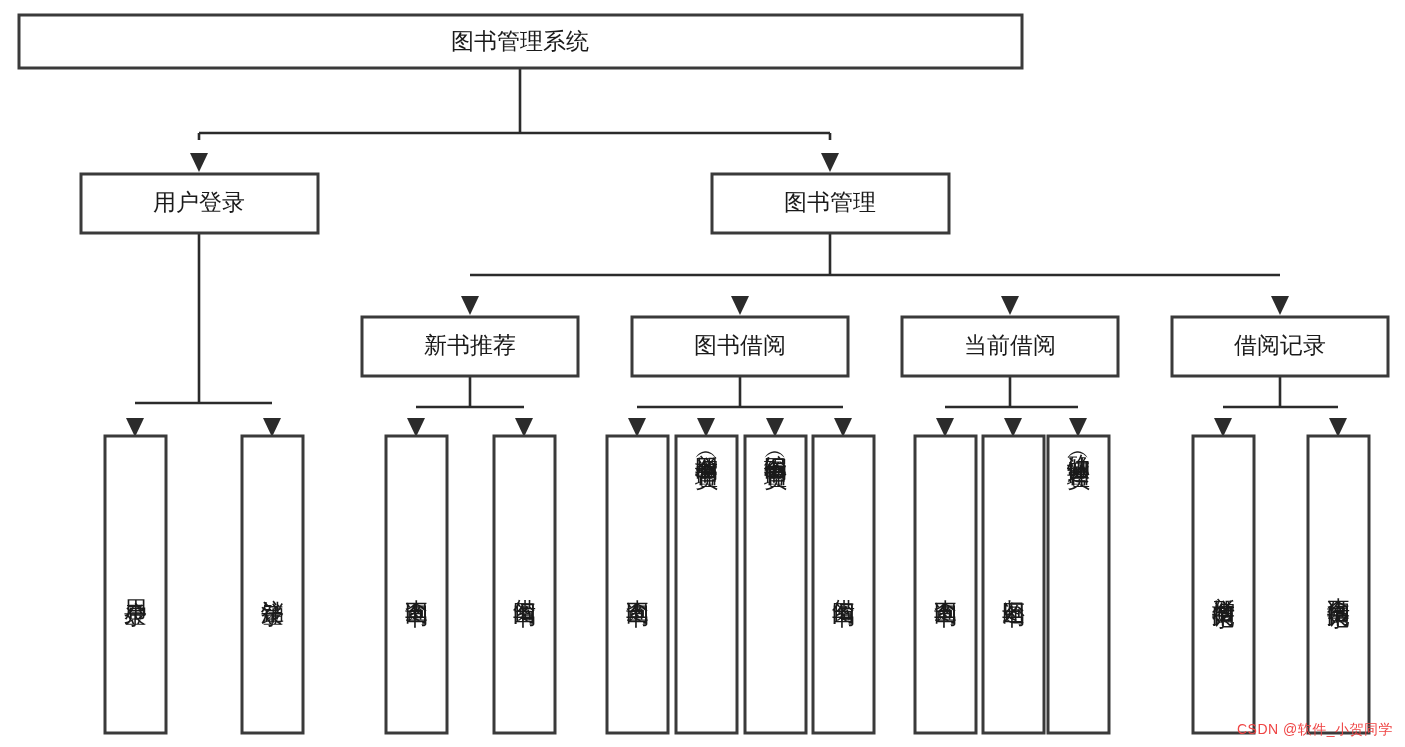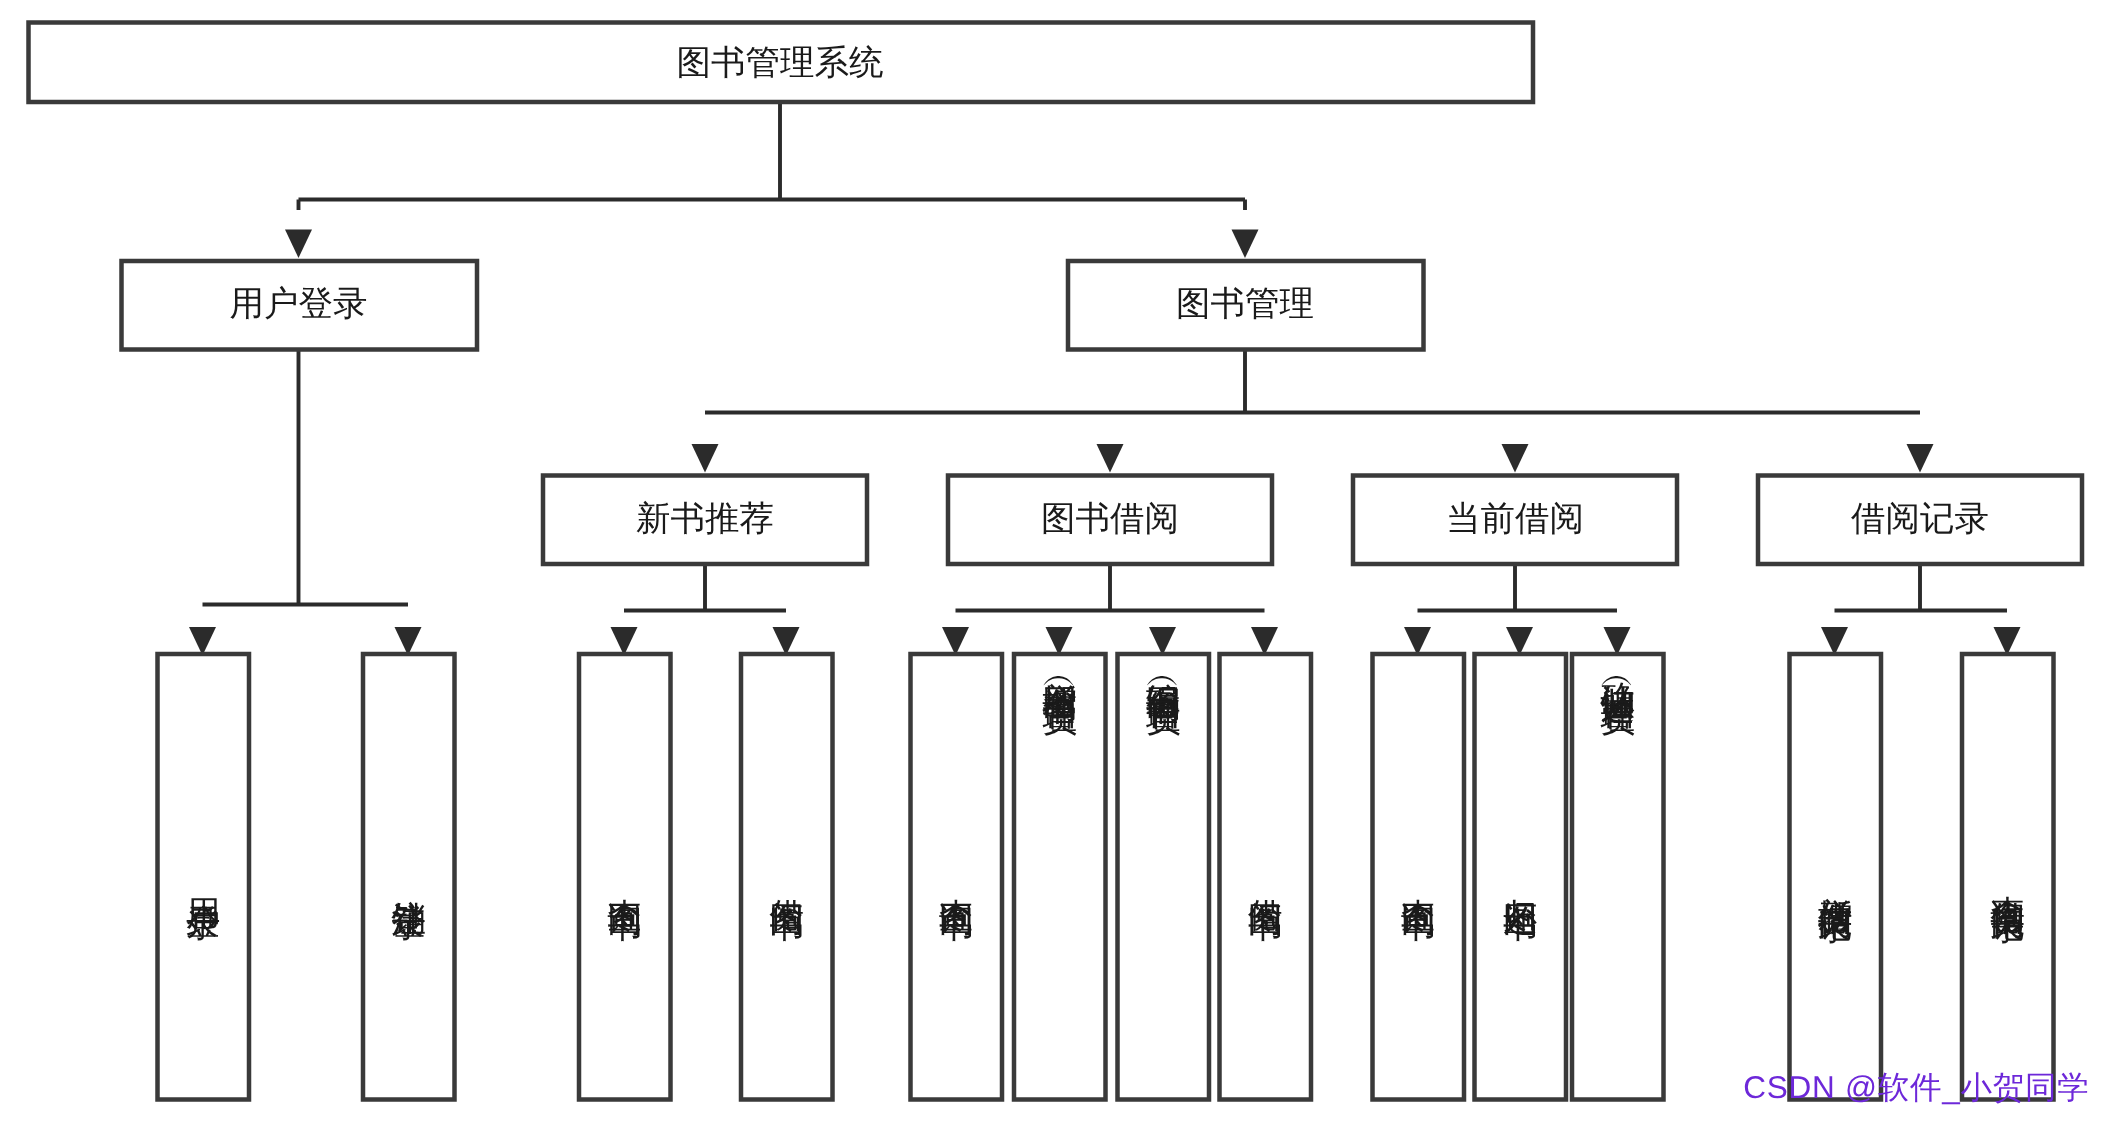--- a/index.html
+++ b/index.html
@@ -69,22 +69,22 @@
     color: #1a1a1a;
     letter-spacing: 2px;
     white-space: nowrap;
     text-align: center;
   }
   .watermark {
     position: absolute;
     right: 12px;
     bottom: 8px;
     font-family: "Liberation Sans", "DejaVu Sans", sans-serif;
-    font-size: 21px;
-    color: #6d28d9;
+    font-size: 14px;
+    color: #ef4444;
     letter-spacing: 0.5px;
     white-space: nowrap;
     pointer-events: none;
   }
 </style>
 </head>
 <body>
 
 <div id="diagram-root">
 

